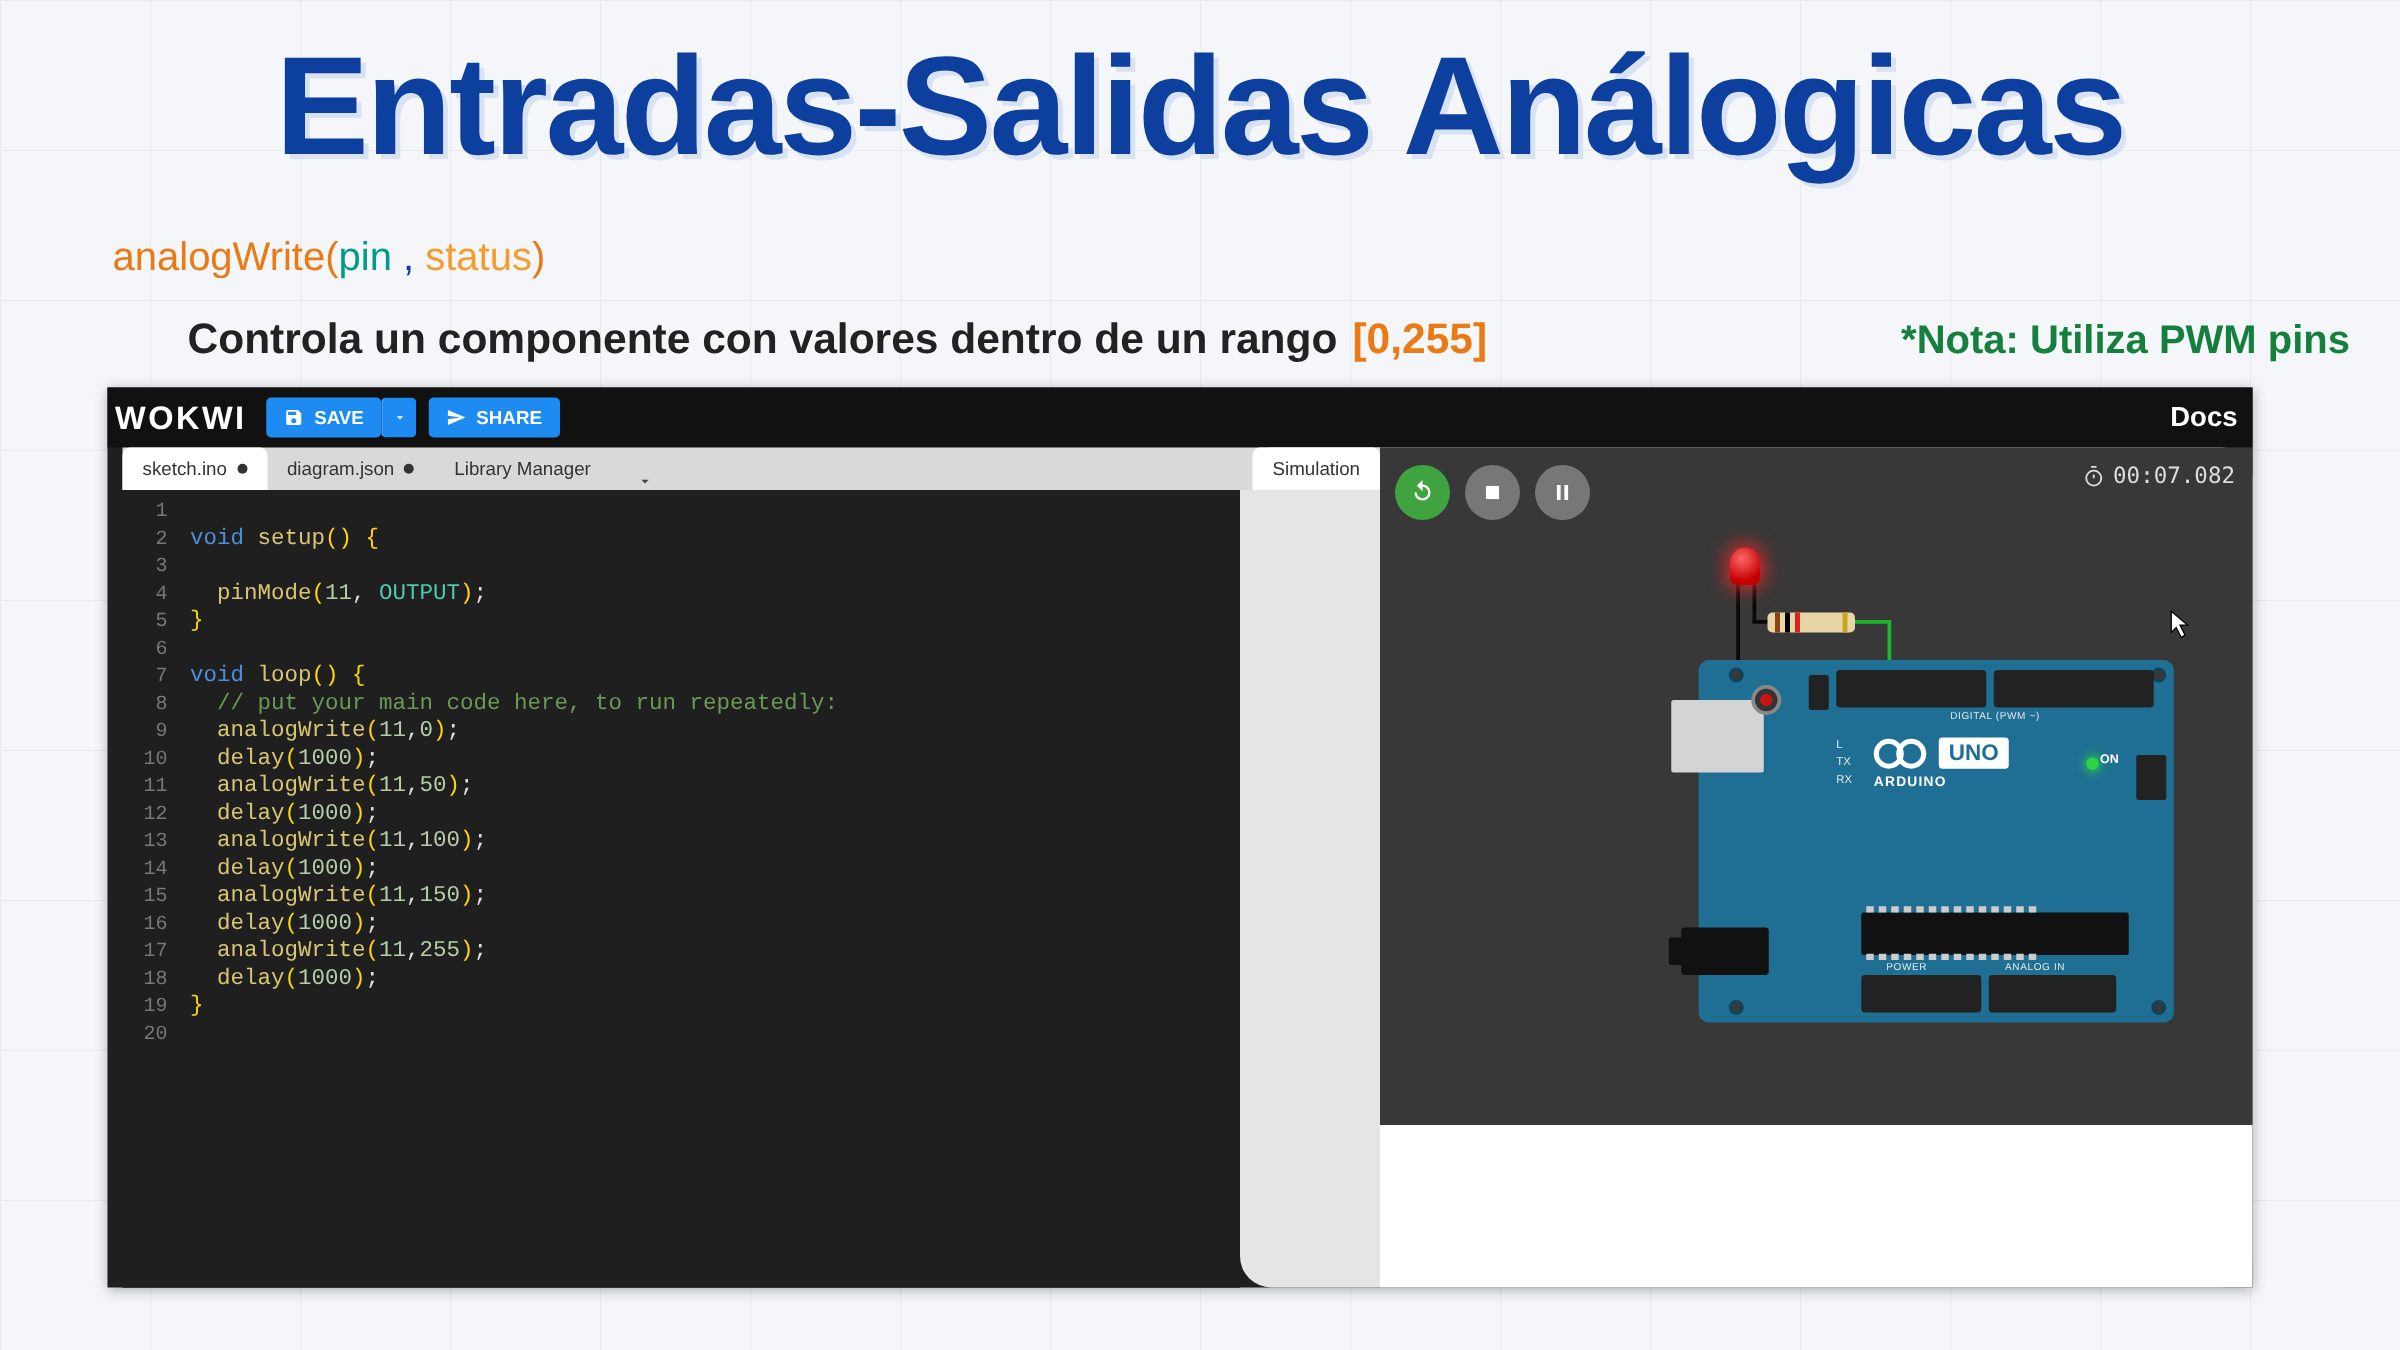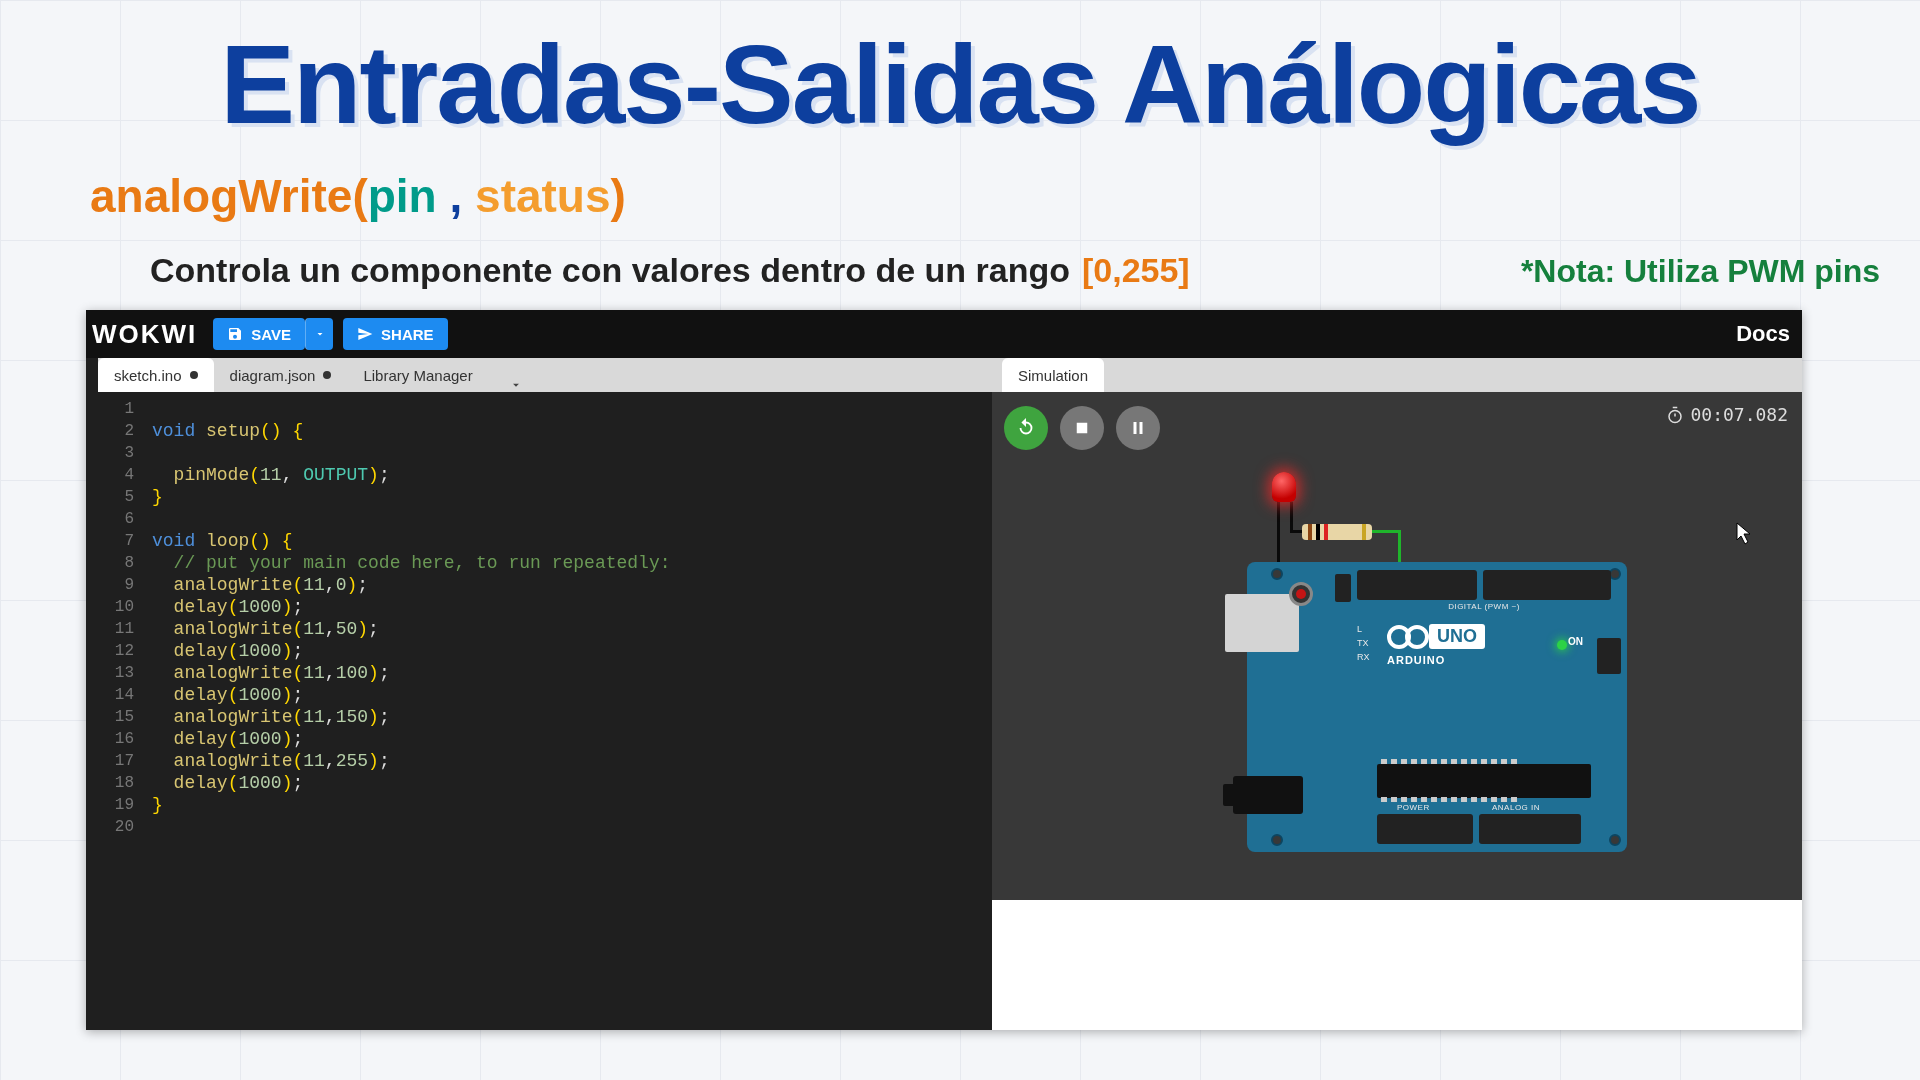--- a/index.html
+++ b/index.html
@@ -19,23 +19,23 @@
   font-size: 112px;
   font-weight: 800;
   color: #0d3f9e;
   text-shadow: 4px 4px 0 #d9e2f2;
   text-align: center;
   padding-top: 20px;
   letter-spacing: -2px;
 }
 .syntax-line {
   margin-left: 90px;
-  margin-top: 20px;
-  font-size: 46px;
-  font-weight: 700;
+  margin-top: 38px;
+  font-size: 32px;
+  font-weight: 400;
 }
 .syntax-line .fn { color: #e97a14; }
 .syntax-line .pin { color: #009b8a; }
 .syntax-line .comma { color: #0d3f9e; }
 .syntax-line .status { color: #f49d2e; }
 .desc-row {
   display: flex;
   align-items: baseline;
   margin-top: 28px;
 }
@@ -166,23 +166,23 @@
 .code-line .code { white-space: pre; }
 .kw { color: #4e8fda; }
 .fn2 { color: #d8c572; }
 .num { color: #b5cea8; }
 .const { color: #4ec9b0; }
 .comment { color: #6a9955; }
 .paren { color: #ffd700; }
 
 .sim-pane {
   flex: 1;
-  background: #7f1d1d;
-  display: flex;
-  flex-direction: column;
+  background: #e5e5e5;
+  display: flex;
+  border-radius: 25px;
 }
 .sim-tabs {
   height: 34px;
   background: #d9d9d9;
   display: flex;
   align-items: flex-end;
   padding-left: 10px;
 }
 .sim-viewport {
   flex: 1;
@@ -321,21 +321,21 @@
   height: 38px;
   background: #111;
   border-radius: 3px;
 }
 .barrel::before { content:''; position:absolute; left:-10px; top:8px; width:14px; height:22px; background:#111; border-radius:2px 0 0 2px; }
 .arduino-logo {
   position: absolute;
   top: 62px;
   left: 140px;
   display: flex;
-  gap: 0;
+  gap: 10px;
   align-items: center;
 }
 .logo-inf { display:flex; }
 .logo-circ { width: 24px; height: 24px; border: 4px solid #fff; border-radius: 50%; }
 .logo-circ:nth-child(2) { margin-left: -6px; }
 .uno-box {
   color: #1f6f94;
   background: #fff;
   font-size: 18px;
   font-weight: 800;

